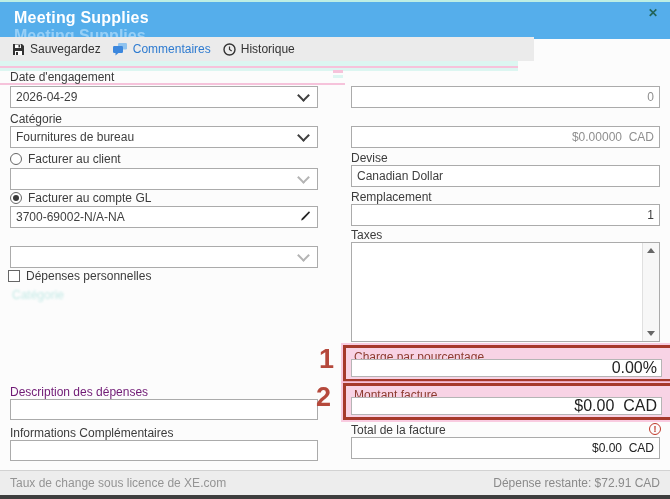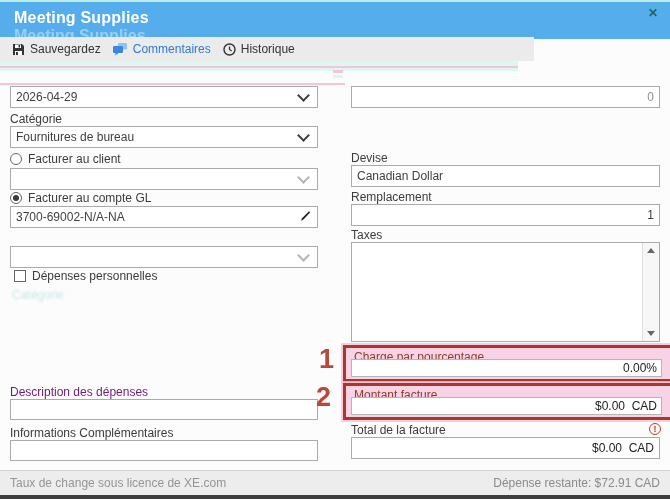--- a/index.html
+++ b/index.html
@@ -42,21 +42,21 @@
   
   .listbox{position:absolute;background:#fff;border:1px solid #ababab;box-sizing:border-box;}
   .sbar{position:absolute;top:0;right:0;width:16px;height:100%;background:#f7f7f7;border-left:1px solid #e0e0e0;}
   .arr{position:absolute;right:4px;width:0;height:0;border-left:4px solid transparent;border-right:4px solid transparent;}
   .arr.up{top:5px;border-bottom:5px solid #666;}
   .arr.down{bottom:5px;border-top:5px solid #666;}
   
   .annbox{position:absolute;left:343px;right:-4px;border:3px solid #a6392b;background:#f8d3e5;box-shadow:0 0 0 2px rgba(247,190,216,.8);box-sizing:border-box;}
   .annbox .blbl{position:absolute;left:8px;top:2px;font-size:12px;color:#8c3b2f;}
   .annbox .binput{position:absolute;left:5px;right:9px;bottom:2px;height:18px;background:#fff;border:1px solid #b5b5b5;box-sizing:border-box;display:flex;align-items:center;}
-  .annbox .binput .val{flex:1;text-align:right;padding-right:4px;font-size:12px;color:#222;white-space:pre;}
+  .annbox .binput .val{flex:1;text-align:right;padding-right:4px;font-size:16px;color:#222;white-space:pre;}
   .annnum{position:absolute;font-size:27px;font-weight:bold;color:#b5493c;line-height:1;}
   
   .warn{position:absolute;width:12px;height:12px;border:1.5px solid #c0392b;border-radius:50%;color:#c0392b;font-size:9px;font-weight:bold;display:flex;align-items:center;justify-content:center;box-sizing:border-box;}
   
   .art{position:absolute;}
   .art-cyan{background:#dcf6f1;}
   .art-pink{background:#f6c3db;}
   .ghost-row{position:absolute;left:95px;top:29px;display:flex;align-items:center;gap:5px;filter:blur(.7px);}
   .ghost-bubble{width:12px;height:8px;border-radius:2px;background:rgba(64,198,186,.55);}
   .ghost-comments{font-size:12px;color:rgba(64,198,186,.6);}
@@ -71,21 +71,21 @@
   
   .lbl-date{left:10px;top:9px;}
   .combo-date{left:10px;top:25px;width:308px;height:22px;}
   .lbl-cat{left:10px;top:51px;}
   .combo-cat{left:10px;top:65px;width:308px;height:22px;}
   .radio-client{left:10px;top:91px;}
   .combo-e1{left:10px;top:107px;width:308px;height:22px;}
   .radio-gl{left:10px;top:130px;align-items:center;}
   .input-gl{left:10px;top:145px;width:308px;height:22px;}
   .combo-e2{left:10px;top:185px;width:308px;height:22px;}
-  .check-pers{left:14px;top:208px;}
+  .check-pers{left:8px;top:208px;}
   .lbl-desc{left:10px;top:324px;}
   .input-desc{left:10px;top:338px;width:308px;height:21px;}
   .lbl-info{left:10px;top:365px;}
   .input-info{left:10px;top:379px;width:308px;height:21px;}
   
   .f-qty{left:351px;top:25px;width:309px;height:22px;}
   .f-unit{left:351px;top:65px;width:309px;height:22px;}
   .lbl-devise{left:351px;top:90px;}
   .f-curr{left:351px;top:104px;width:309px;height:22px;}
   .lbl-rempl{left:351px;top:129px;}
@@ -158,20 +158,21 @@
     <div class="art art-pink pline2"></div>
     <div class="art art-pink pmark1"></div>
     <div class="art art-cyan cmark1"></div>
     <div class="ghost-row">
       <span class="ghost-bubble"></span>
       <span class="ghost-comments">Commentaires</span>
       <span class="ghost-history">Historique</span>
     </div>
     <div class="ghost-cat">Catégorie</div>
 
+    <div class="lbl lbl-date">Date d'engagement</div>
     <div class="combo combo-date">
       <span class="val">2026-04-29</span>
       <span class="chev"></span>
     </div>
 
     <div class="lbl lbl-cat">Catégorie</div>
     <div class="combo combo-cat">
       <span class="val">Fournitures de bureau</span>
       <span class="chev"></span>
     </div>
@@ -215,20 +216,23 @@
       <span class="val"></span>
     </div>
 
     <div class="lbl lbl-info">Informations Complémentaires</div>
     <div class="field input-info">
       <span class="val"></span>
     </div>
 
     <div class="field f-qty">
       <span class="val right dim">0</span>
+    </div>
+    <div class="field f-unit">
+      <span class="val right dim">$0.00000  CAD</span>
     </div>
 
     <div class="lbl lbl-devise">Devise</div>
     <div class="field f-curr">
       <span class="val">Canadian Dollar</span>
     </div>
 
     <div class="lbl lbl-rempl">Remplacement</div>
     <div class="field f-rempl">
       <span class="val right">1</span>

